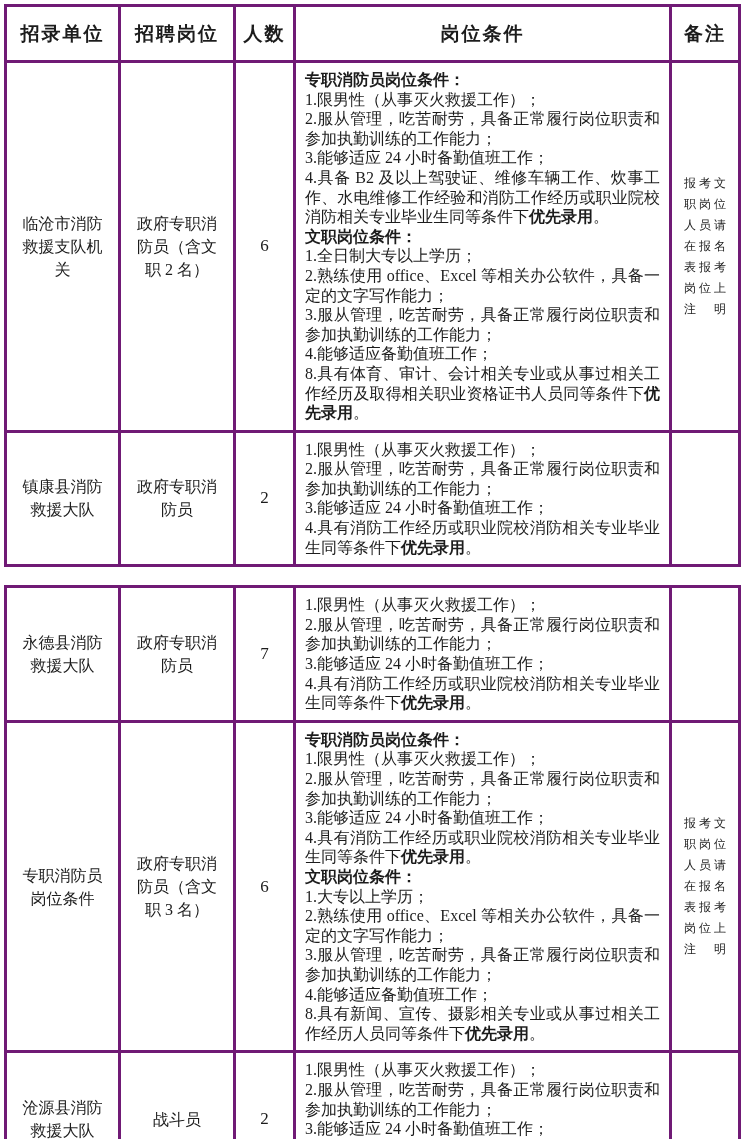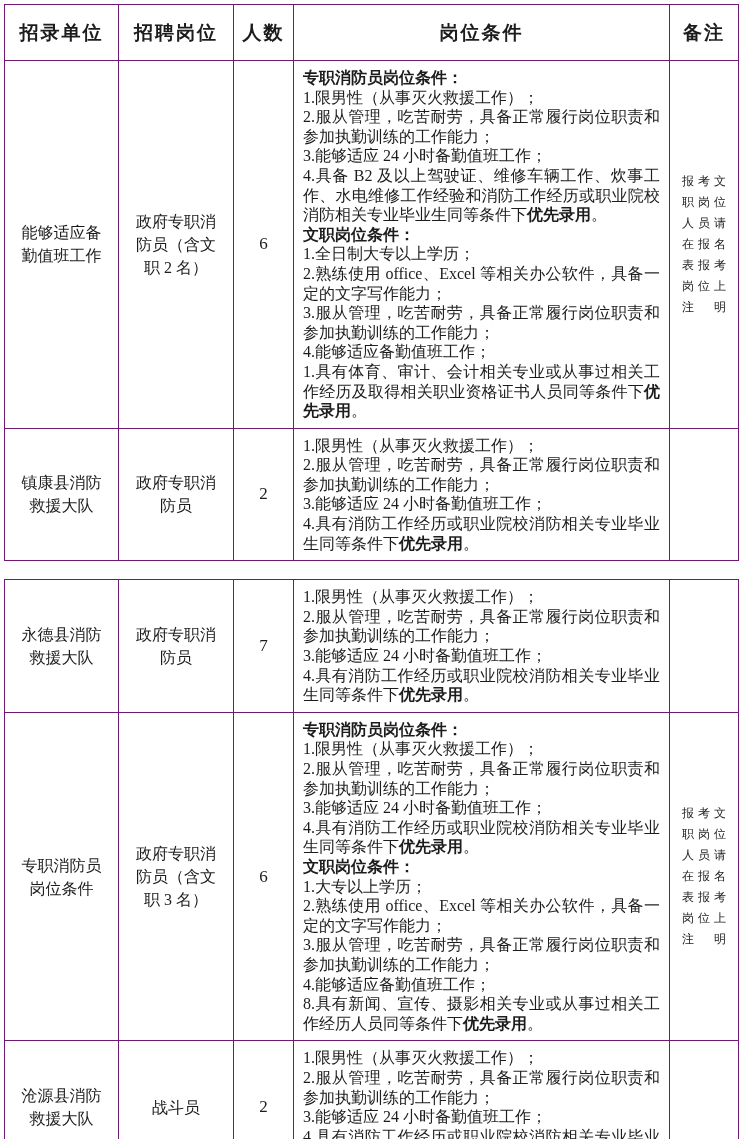--- a/index.html
+++ b/index.html
@@ -20,21 +20,21 @@
   }
   table.tbl {
     border-collapse: collapse;
     table-layout: fixed;
     width: 734px;
   }
   table.tbl.second {
     margin-top: 18px;
   }
   .tbl th, .tbl td {
-    border: 1px solid #701a75;
+    border: 3px solid #701a75;
     vertical-align: middle;
     box-sizing: border-box;
     overflow: hidden;
     margin-left: 20px;
   }
   .tbl th {
     height: 56px;
     font-size: 19px;
     font-weight: bold;
     text-align: center;
@@ -95,35 +95,35 @@
       <tr id="hdr-row">
           <th>招录单位</th>
           <th>招聘岗位</th>
           <th>人数</th>
           <th>岗位条件</th>
           <th>备注</th>
         </tr>
     </thead>
     <tbody id="tbody-0">
         <tr>
-          <td class="c-unit">能够适应备勤值班工作</td>
+          <td class="c-unit">临沧市消防救援支队机关</td>
           <td class="c-pos">政府专职消防员（含文职 2 名）</td>
           <td class="c-num">6</td>
           <td class="c-cond">
             <div class="cond-line"><span class="b">专职消防员岗位条件：</span></div>
             <div class="cond-line"><span>1.限男性（从事灭火救援工作）；</span></div>
             <div class="cond-line"><span>2.服从管理，吃苦耐劳，具备正常履行岗位职责和参加执勤训练的工作能力；</span></div>
             <div class="cond-line"><span>3.能够适应 24 小时备勤值班工作；</span></div>
             <div class="cond-line"><span>4.具备 B2 及以上驾驶证、维修车辆工作、炊事工作、水电维修工作经验和消防工作经历或职业院校消防相关专业毕业生同等条件下</span><span class="b">优先录用</span><span>。</span></div>
             <div class="cond-line"><span class="b">文职岗位条件：</span></div>
             <div class="cond-line"><span>1.全日制大专以上学历；</span></div>
             <div class="cond-line"><span>2.熟练使用 office、Excel 等相关办公软件，具备一定的文字写作能力；</span></div>
             <div class="cond-line"><span>3.服从管理，吃苦耐劳，具备正常履行岗位职责和参加执勤训练的工作能力；</span></div>
             <div class="cond-line"><span>4.能够适应备勤值班工作；</span></div>
-            <div class="cond-line"><span>1.具有体育、审计、会计相关专业或从事过相关工作经历及取得相关职业资格证书人员同等条件下</span><span class="b">优先录用</span><span>。</span></div>
+            <div class="cond-line"><span>8.具有体育、审计、会计相关专业或从事过相关工作经历及取得相关职业资格证书人员同等条件下</span><span class="b">优先录用</span><span>。</span></div>
           </td>
           <td class="c-remark">报考文职岗位人员请在报名表报考岗位上注明</td>
         </tr>
         <tr>
           <td class="c-unit">镇康县消防救援大队</td>
           <td class="c-pos">政府专职消防员</td>
           <td class="c-num">2</td>
           <td class="c-cond">
             <div class="cond-line"><span>1.限男性（从事灭火救援工作）；</span></div>
             <div class="cond-line"><span>2.服从管理，吃苦耐劳，具备正常履行岗位职责和参加执勤训练的工作能力；</span></div>

